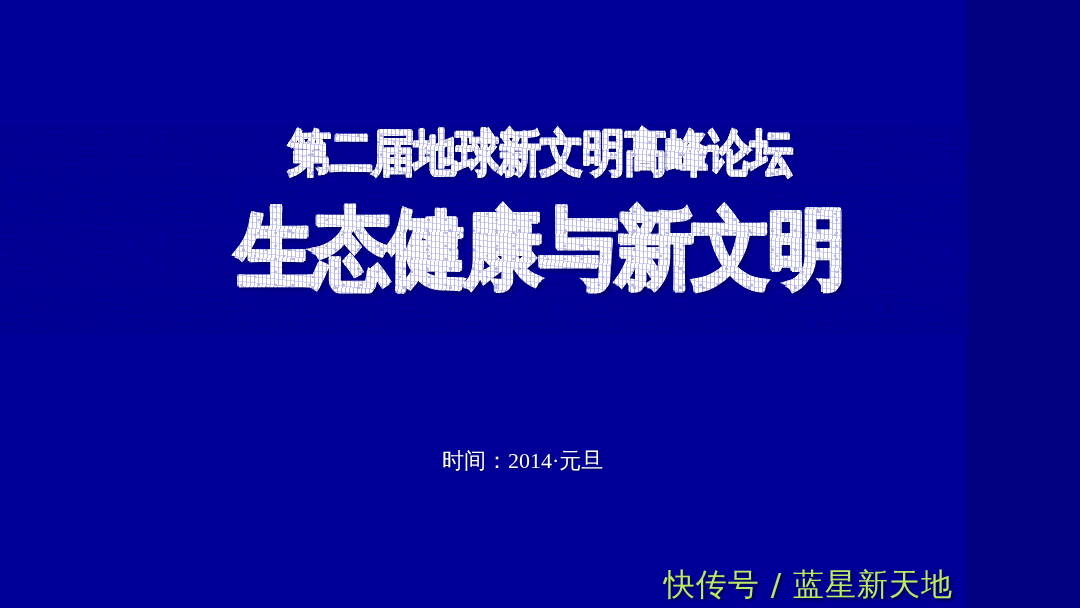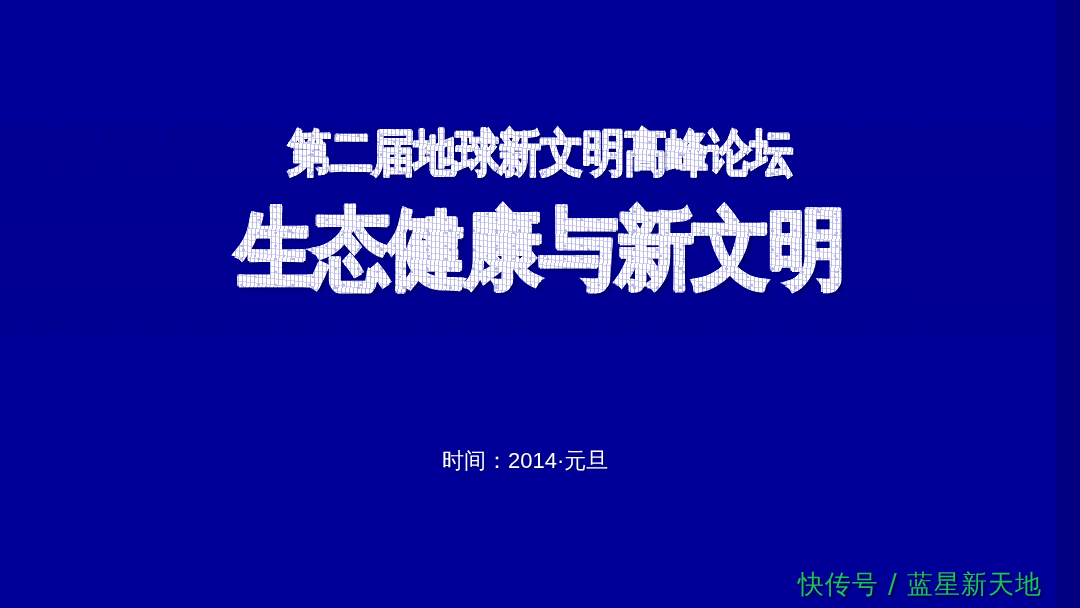--- a/index.html
+++ b/index.html
@@ -9,21 +9,21 @@
   }
   body {
     width: 1080px;
     height: 608px;
     overflow: hidden;
     font-family: "DejaVu Sans", "Liberation Sans", sans-serif;
   }
 
   #slide {
     position: relative;
-    width: 1056px;
+    width: 967px;
     height: 608px;
     background: #000099;
     overflow: hidden;
   }
 
   
   #headline-block {
     position: absolute;
     left: 0;
     top: 124px;
@@ -99,36 +99,36 @@
 
   
   #event-details {
     position: absolute;
     left: 442px;
     top: 442px;
     text-align: left;
   }
   #event-details .detail-line {
     color: #ffffff;
-    font-family: Liberation Sans, sans-serif;
+    font-family: Liberation Serif, serif;
     font-size: 22px;
     line-height: 38px;
     font-weight: 400;
     white-space: nowrap;
     text-shadow: 1px 1px 2px rgba(0,0,40,0.6);
   }
 
   
   #watermark {
     position: absolute;
     right: 14px;
     bottom: 4px;
-    color: #22c55e;
+    color: #bef264;
     font-family: "DejaVu Sans", "Liberation Sans", sans-serif;
-    font-size: 26px;
+    font-size: 31px;
     line-height: 40px;
     font-weight: 400;
     letter-spacing: 1px;
     white-space: nowrap;
     opacity: 0.97;
     text-shadow: 2px 2px 3px rgba(0,0,30,0.75);
   }
 </style>
 </head>
 <body>

